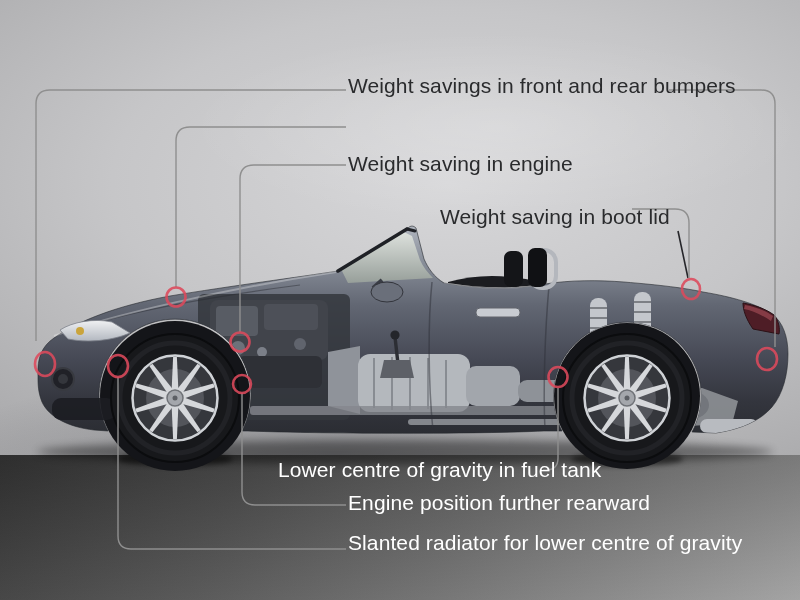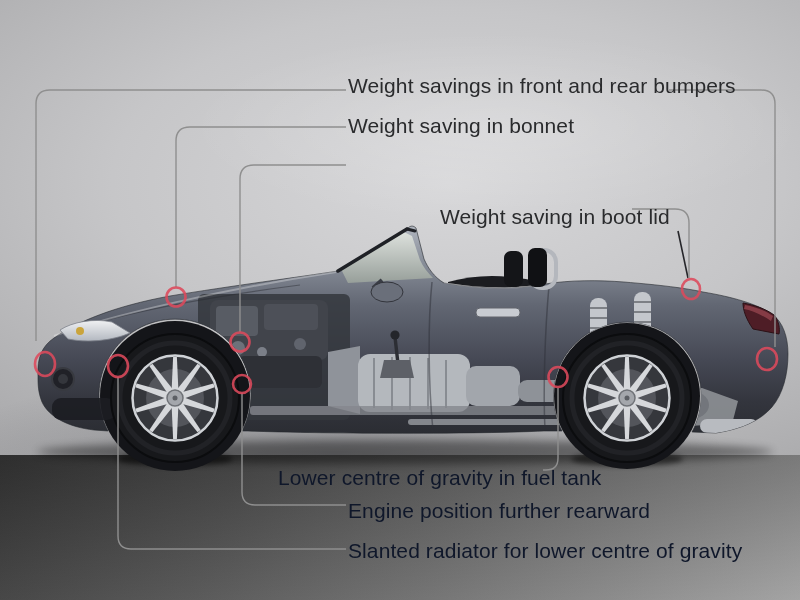--- a/index.html
+++ b/index.html
@@ -18,21 +18,21 @@
     position:absolute;left:0;top:455px;width:800px;height:145px;
     background:
       linear-gradient(to bottom, rgba(0,0,0,0.22), rgba(255,255,255,0.05)),
       linear-gradient(100deg, #3b3b3b 0%, #535353 28%, #6e6e6e 55%, #9f9f9f 100%);
   }
   svg.scene{position:absolute;left:0;top:0;}
   .label{
     position:absolute;font-size:21px;line-height:17px;white-space:nowrap;
     color:#2a2b2d;letter-spacing:0.1px;
   }
-  .label.on-floor{color:#0f172a;margin-top:8px;}
+  .label.on-floor{color:#ffffff;}
 </style>
 </head>
 <body>
 
 <div class="stage">
   <div class="backdrop"></div>
   <div class="floor"></div>
 
   <svg class="scene" width="800" height="600" viewBox="0 0 800 600">
     <defs>
@@ -196,18 +196,18 @@
       <ellipse cx="176" cy="297" rx="9.5" ry="9.5"></ellipse>
       <ellipse cx="240" cy="342" rx="9.5" ry="9.5"></ellipse>
       <ellipse cx="242" cy="384" rx="9" ry="9"></ellipse>
       <ellipse cx="558" cy="377" rx="9.5" ry="10"></ellipse>
       <ellipse cx="691" cy="289" rx="9" ry="10"></ellipse>
       <ellipse cx="767" cy="359" rx="10" ry="11"></ellipse>
     </g>
   </svg>
 
   <div class="label" style="left:348px;top:77px">Weight savings in front and rear bumpers</div>
-  <div class="label" style="left:348px;top:117px">Weight saving in bonnet</div>
+  <div class="label" style="left:348px;top:155px">Weight saving in engine</div>
   <div class="label" style="left:440px;top:208px">Weight saving in boot lid</div>
   <div class="label on-floor" style="left:278px;top:461px">Lower centre of gravity in fuel tank</div>
   <div class="label on-floor" style="left:348px;top:494px">Engine position further rearward</div>
   <div class="label on-floor" style="left:348px;top:534px">Slanted radiator for lower centre of gravity</div>
 </div>
 
 </body></html>

